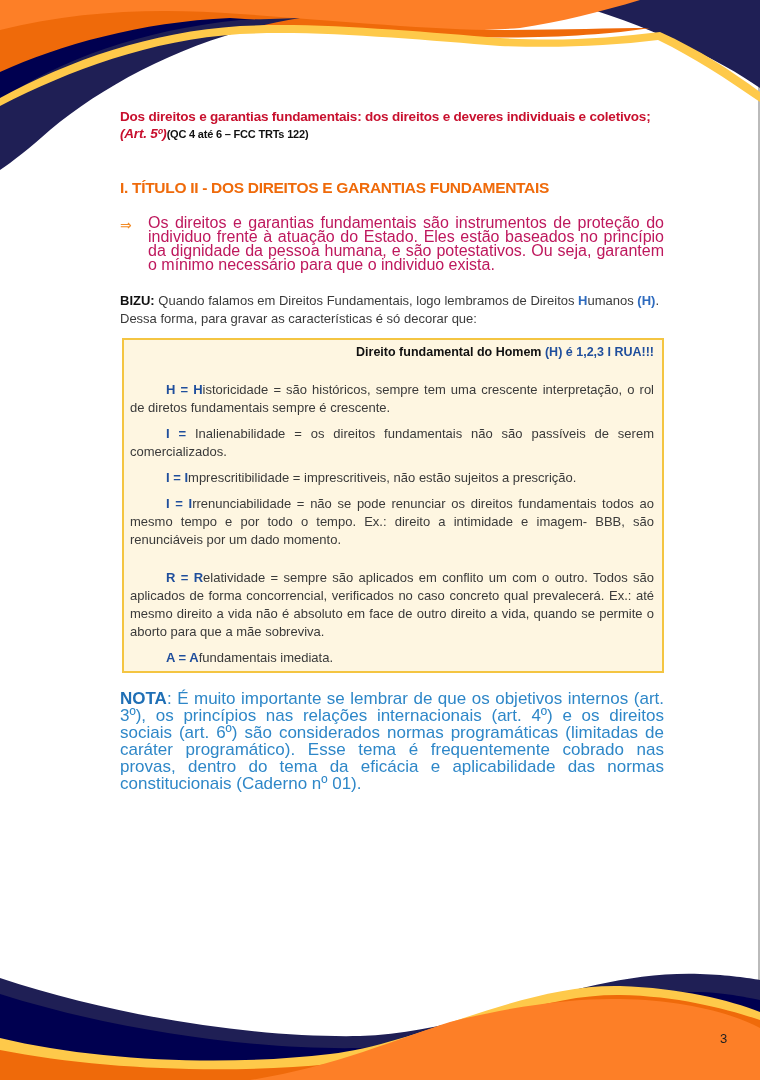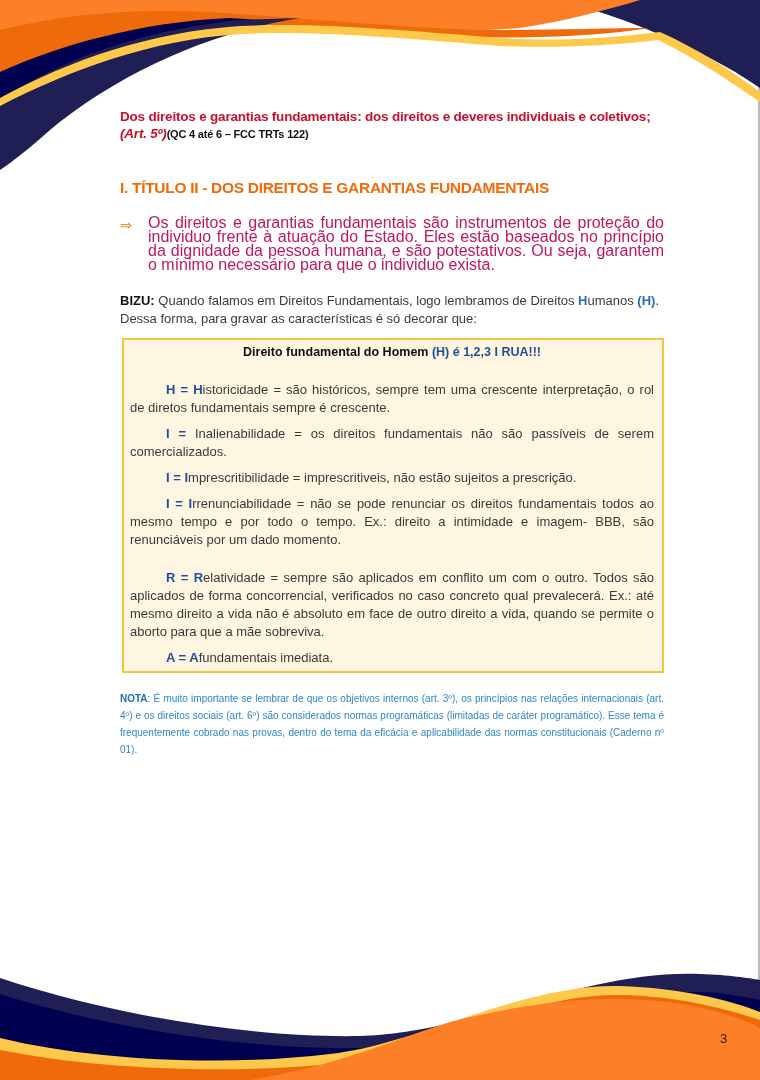--- a/index.html
+++ b/index.html
@@ -99,21 +99,21 @@
     .box {
       margin-top: 10px;
       width: 542px;
       margin-left: 2px;
       background: #fef6e1;
       border: 2px solid #f4c542;
       padding: 3px 8px 4px 6px;
       box-sizing: border-box;
     }
     .box-title {
-      text-align: center;
+      text-align: right;
       font-weight: bold;
       font-size: 12.5px;
       color: #111;
       line-height: 18px;
     }
     .box-title .blue { color: #1f4e9c; }
     .box-item {
       font-size: 13px;
       line-height: 18px;
       text-align: justify;
@@ -122,21 +122,21 @@
     }
     .box-item.first { margin-top: 20px; }
     .box-item.gap-lg { margin-top: 20px; }
     .box-item .key {
       color: #1f4e9c;
       font-weight: bold;
       padding-left: 36px;
     }
     .nota {
       margin-top: 17px;
-      font-size: 10px;
+      font-size: 17px;
       line-height: 17px;
       color: #2e87c8;
       text-align: justify;
     }
     .nota .label { font-weight: bold; color: #1f6fb5; }
 
     .page-number {
       position: absolute;
       left: 720px;
       top: 1031px;

